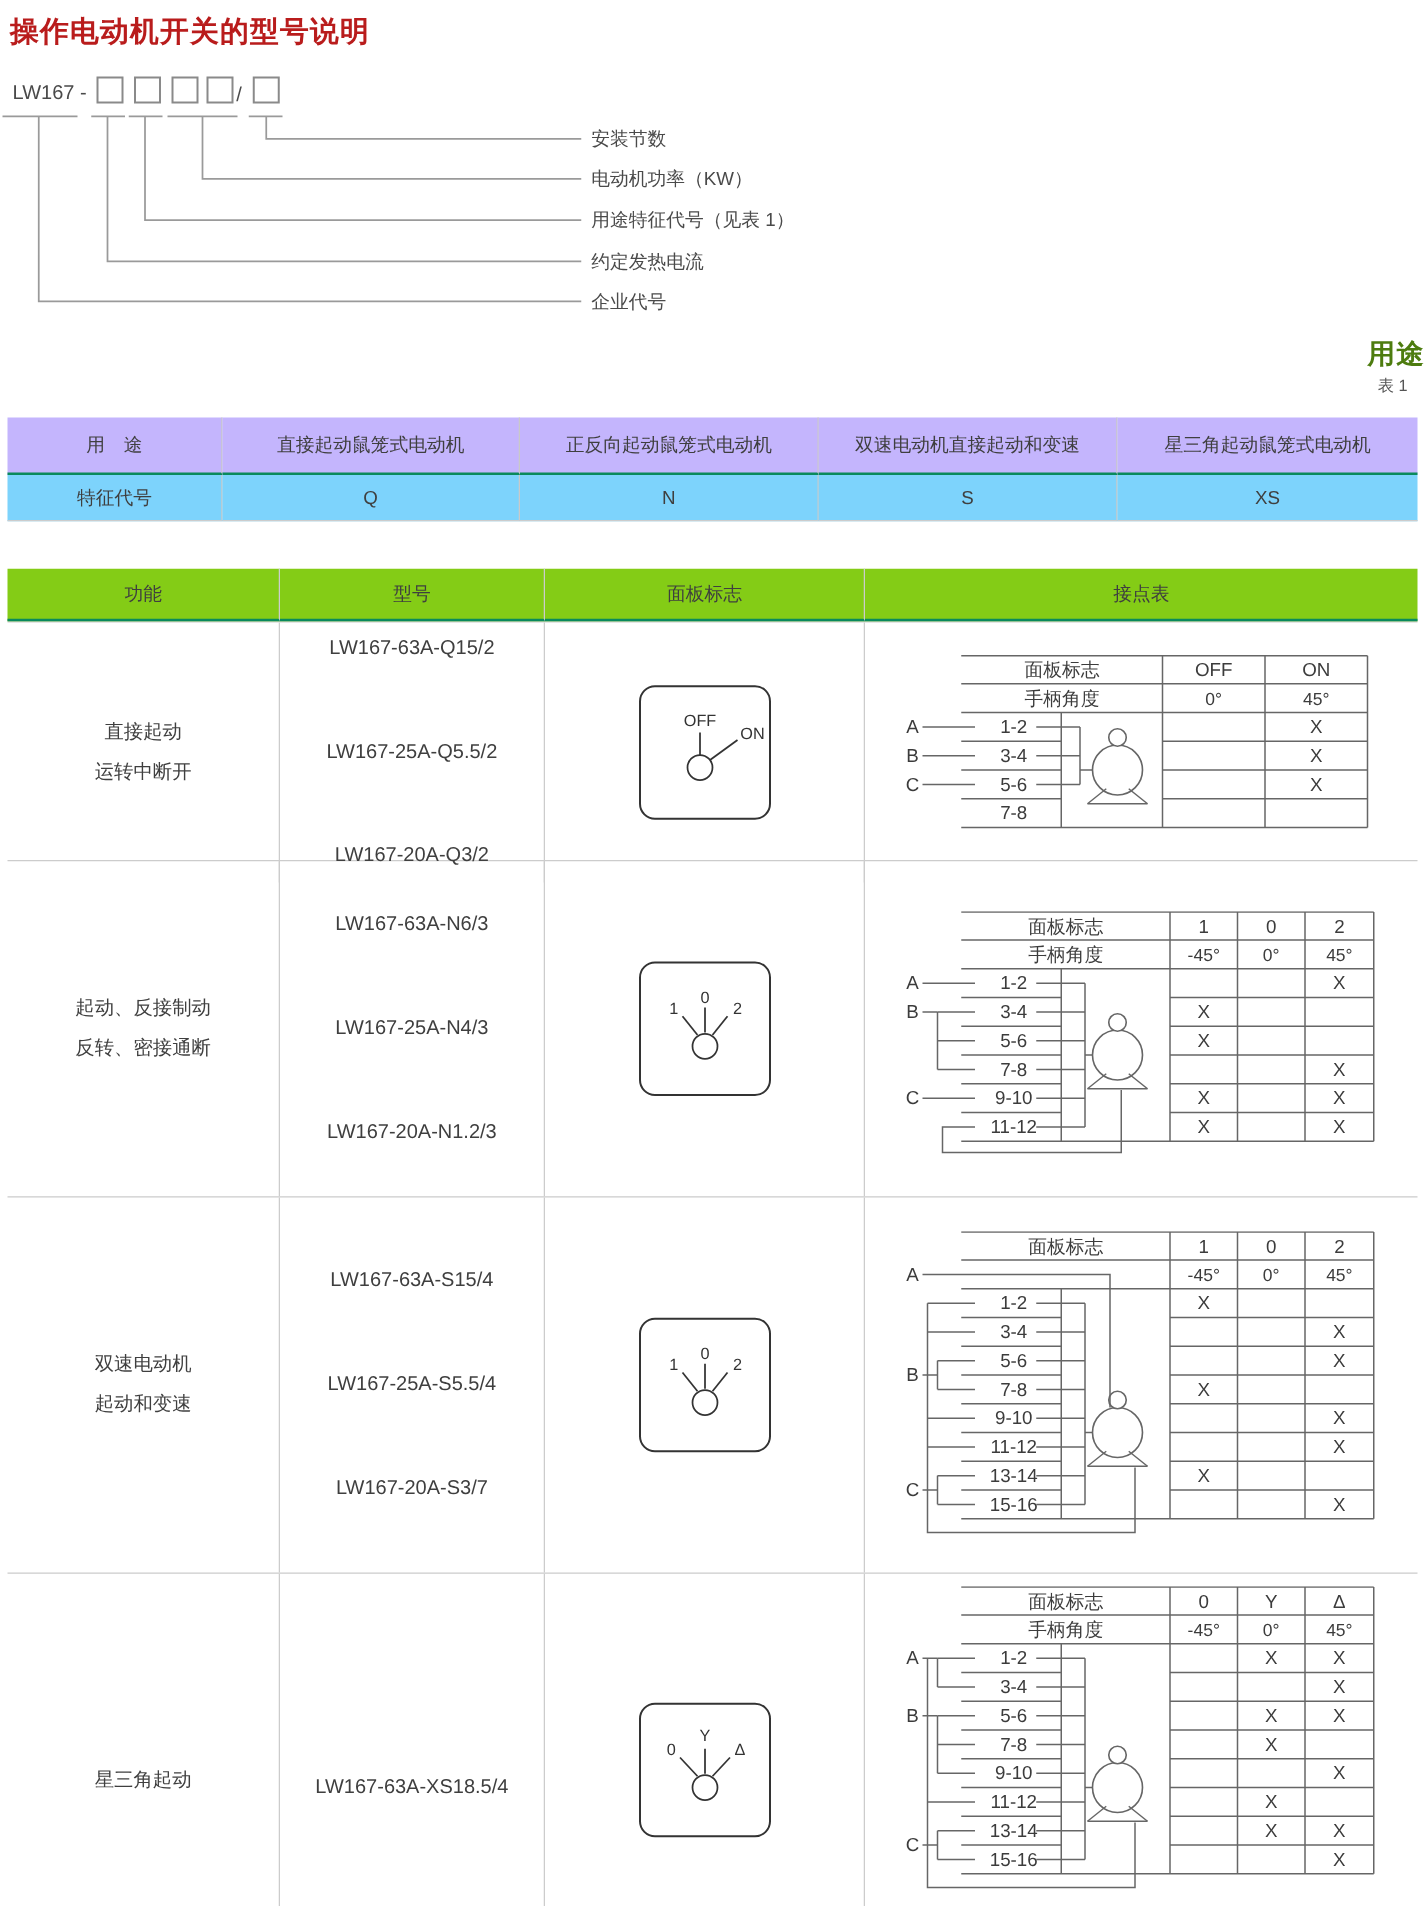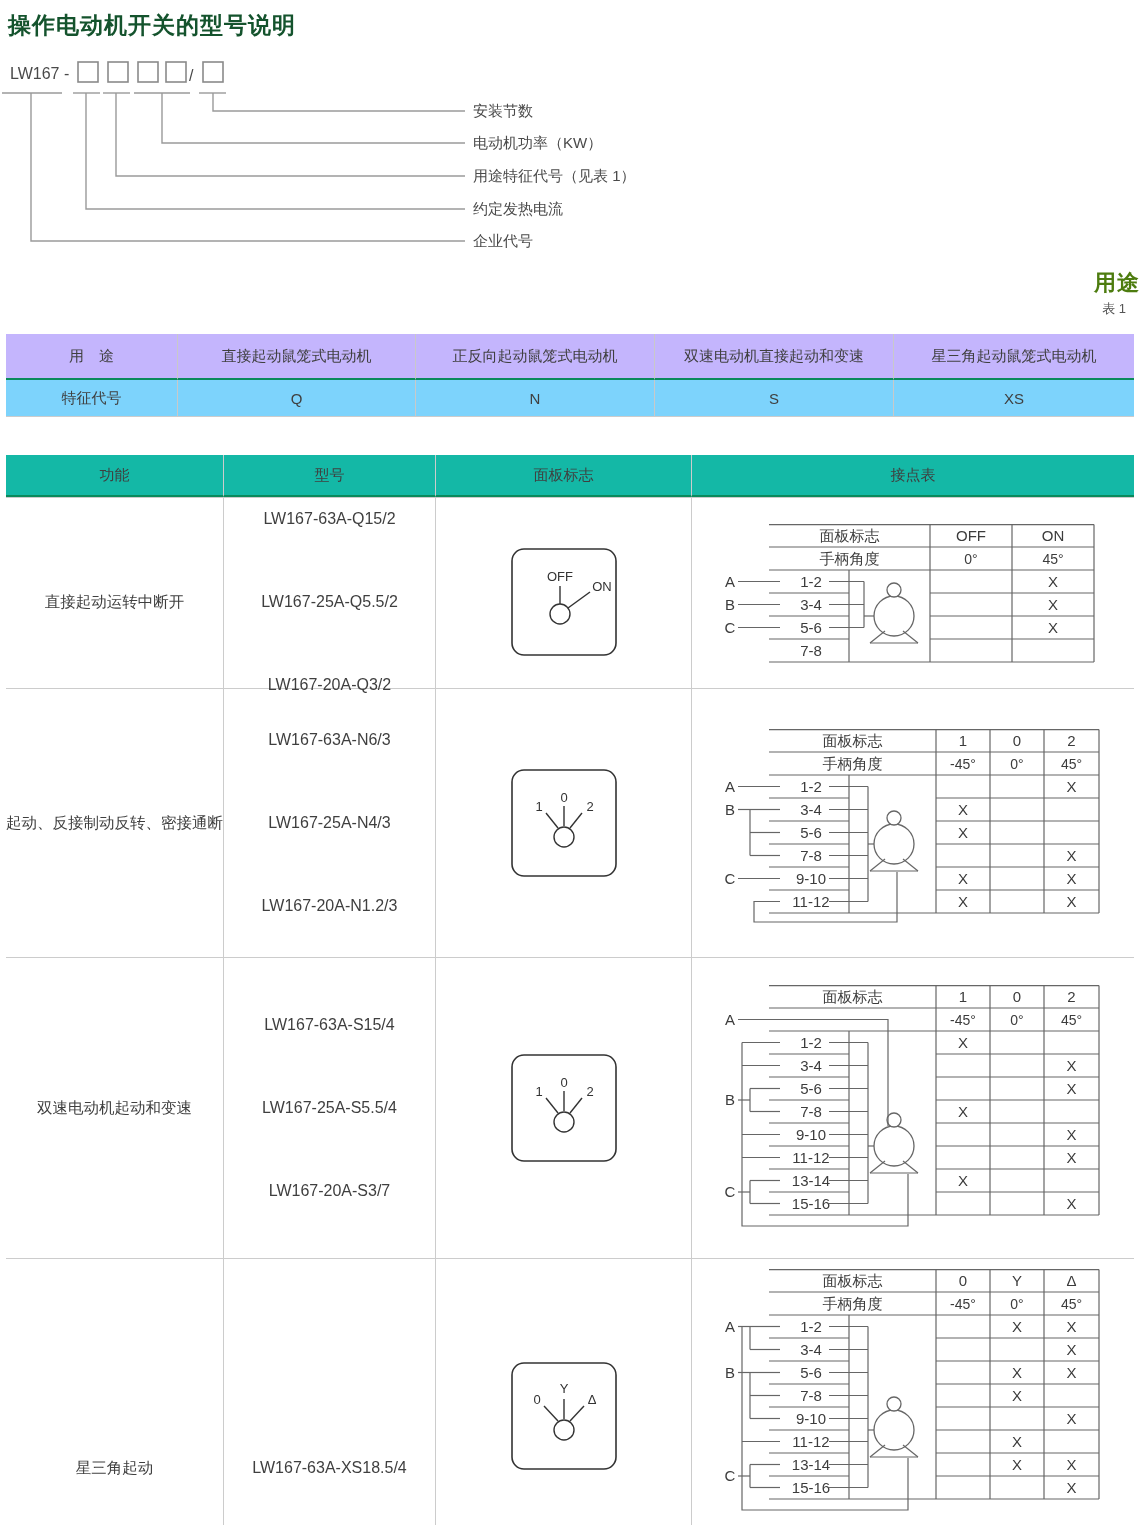--- a/index.html
+++ b/index.html
@@ -1,45 +1,45 @@
 <!DOCTYPE html>
 <html><head>
 <meta charset="utf-8">
 <style>
   html,body{margin:0;padding:0;background:#ffffff;}
   body{width:1140px;font-family:"Liberation Sans","DejaVu Sans",sans-serif;color:#333;}
   .page{width:1140px;position:relative;}
-  h1.title{margin:10px 0 0 8px;font-size:23px;font-weight:bold;color:#14532d;letter-spacing:1px;}
+  h1.title{margin:10px 0 0 8px;font-size:23px;font-weight:bold;color:#b91c1c;letter-spacing:1px;}
   svg.model{display:block;margin-top:10px;}
   .mline{stroke:#9a9a9a;stroke-width:1.4;fill:none;}
   .mbox{stroke:#8a8a8a;stroke-width:1.6;fill:none;}
   .mtext{font-size:16px;fill:#4a4a4a;}
   .mlabel{font-size:15px;fill:#4a4a4a;}
   h2.usage{margin:12px 0 0 8px;font-size:22px;font-weight:bold;color:#4d7c0f;letter-spacing:1px;text-align:right;}
   .tag{ text-align:right;margin:2px 14px 16px 0;font-size:13px;color:#555;}
   
   .utable{margin:0 6px;}
   .urow{display:grid;grid-template-columns:172px 238px 239px 239px 240px;}
   .uhead .ucell{background:#c4b5fd;height:44px;border-bottom:2px solid #0a8a5c;}
   .ubody .ucell{height:36px;border-bottom:1px solid #cccccc;background:#7dd3fc;}
   .ucell{display:flex;align-items:center;justify-content:center;font-size:15px;color:#3f3f3f;border-right:1px solid #c9c9c9;white-space:pre;}
   .urow .ucell:last-child{border-right:none;}
   
   .mtable{margin:38px 6px 0 6px;}
   .mrow{display:grid;grid-template-columns:218px 212px 256px 442px;border-top:1px solid #cccccc;}
   .mhead{border-top:none;}
-  .mhead .mcell{background:#14b8a6;height:40px;border-bottom:2px solid #0a8a5c;font-size:15px;}
+  .mhead .mcell{background:#84cc16;height:40px;border-bottom:2px solid #0a8a5c;font-size:15px;}
   .mcell{display:flex;align-items:center;justify-content:center;color:#3f3f3f;border-right:1px solid #cccccc;}
   .mrow .mcell:last-child{border-right:none;}
   .r1{height:190px;} .r2{height:268px;} .r3{height:300px;} .r4{height:267px;}
-  .c-fn{flex-direction:row;font-size:15.5px;line-height:32px;}
+  .c-fn{flex-direction:column;font-size:15.5px;line-height:32px;}
   .c-md{flex-direction:column;font-size:16px;line-height:42px;gap:41px;}
   .c-panel{}
   .c-contact{position:relative;justify-content:flex-start;align-items:flex-start;}
-  .r4 .c-fn,.r4 .c-md{justify-content:center;padding-top:150px;box-sizing:border-box;}
+  .r4 .c-fn,.r4 .c-md{justify-content:flex-start;padding-top:150px;box-sizing:border-box;}
   .r4 .c-panel{align-items:flex-start;}
   .r4 .c-panel svg{margin-top:96px;}
   .pframe{stroke:#333;stroke-width:1.6;fill:none;}
   .pline{stroke:#333;stroke-width:1.4;fill:none;}
   .ptxt{font-size:13px;fill:#333;}
   .contact-svg{position:absolute;left:0;}
 </style>
 </head>
 <body>
 

